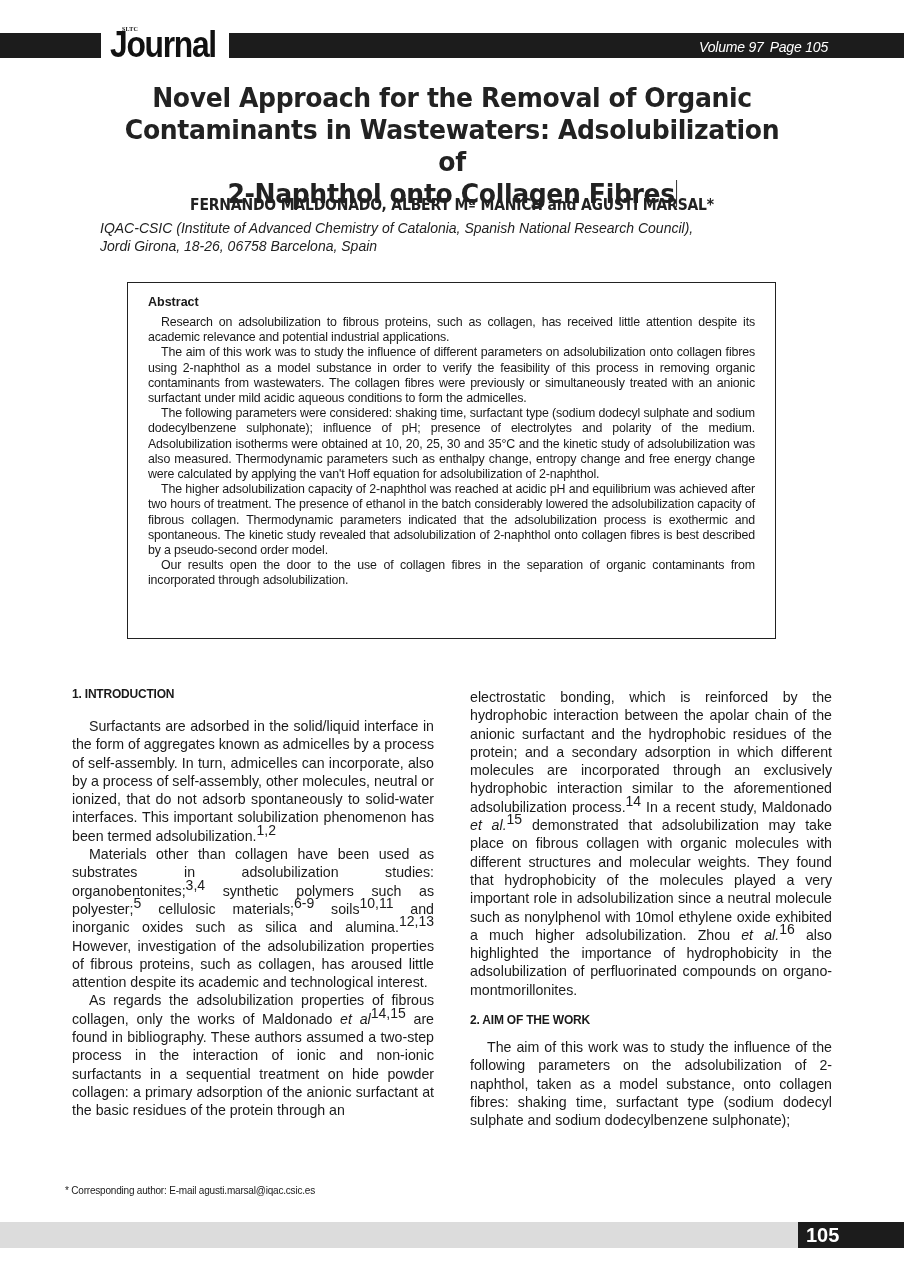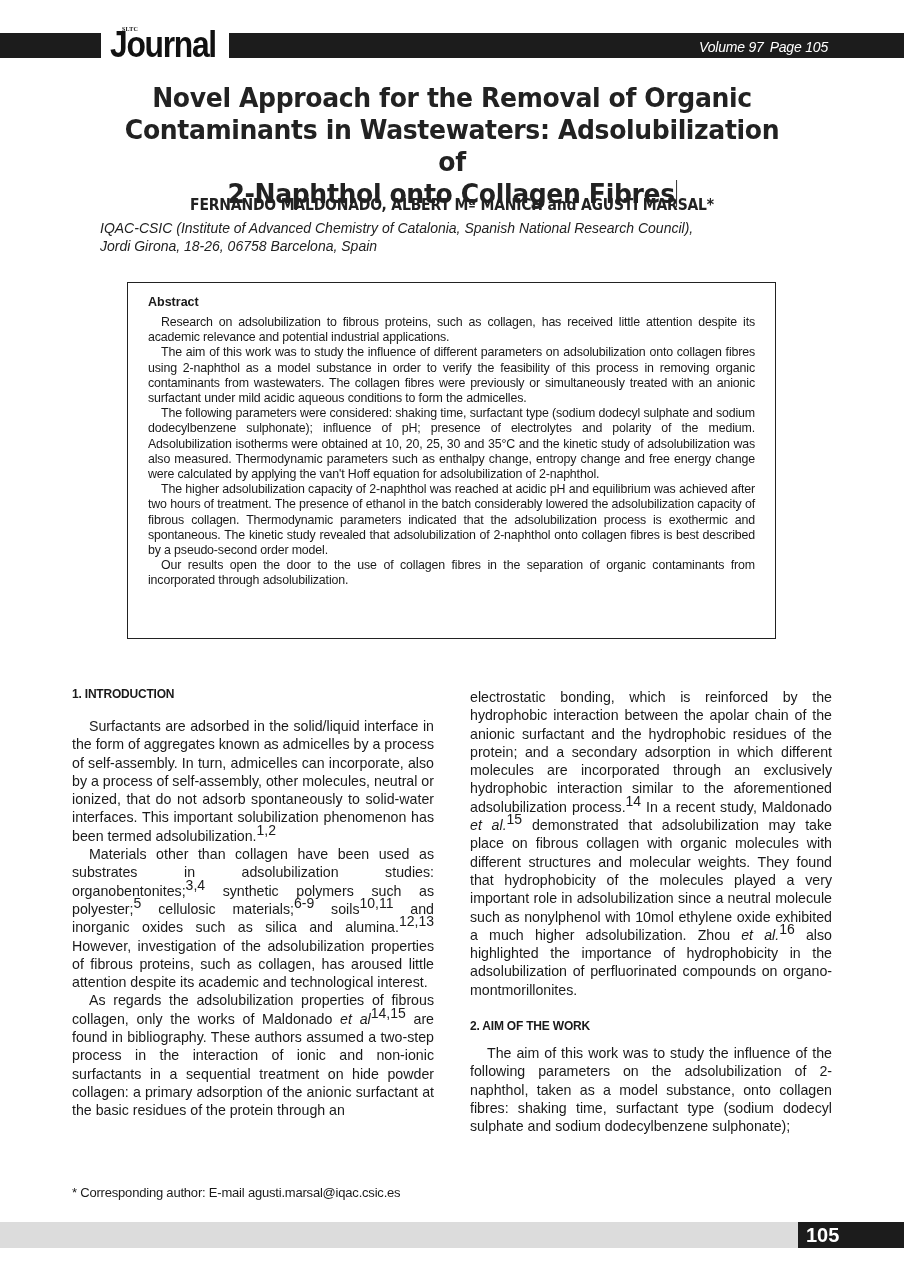--- a/index.html
+++ b/index.html
@@ -26,25 +26,25 @@
     .abstract h3 { font-size: 12.5px; font-weight: bold; margin-bottom: 6px; color: #1a1a1a; }
     .abstract p { font-size: 12.4px; line-height: 15.2px; text-align: justify; text-indent: 13px; color: #1a1a1a; letter-spacing: -0.15px; }
 
     
     .col { position: absolute; top: 684px; width: 362px; font-size: 14.2px; line-height: 18.3px; color: #1a1a1a; }
     .col-left { left: 72px; }
     .col-right { left: 470px; top: 688px; }
     .col p { text-align: justify; text-indent: 17px; }
     .col p.noindent { text-indent: 0; }
     .col h2 { font-size: 12px; font-weight: bold; line-height: 20px; margin-bottom: 13px; letter-spacing: -0.2px; }
-    .col-right h2 { margin-top: 17px; margin-bottom: 8px; }
+    .col-right h2 { margin-top: 11px; margin-bottom: 8px; }
     sup { font-size: 14px; line-height: 0; vertical-align: 6px; }
 
     
-    .footnote { position: absolute; left: 72px; top: 1185px; font-size: 13px; color: #1a1a1a; letter-spacing: -0.2px; }
+    .footnote { position: absolute; left: 65px; top: 1185px; font-size: 10px; color: #1a1a1a; letter-spacing: -0.2px; }
     .footer-bar { position: absolute; left: 0; top: 1222px; width: 798px; height: 26px; background: #dcdcdc; }
     .footer-page { position: absolute; left: 798px; top: 1222px; right: 0; height: 26px; background: #1c1c1c; color: #fff; font-weight: bold; font-size: 20px; line-height: 26px; padding-left: 8px; }
   </style>
 </head>
 <body>
 
 <div class="hdr-bar-left"></div>
 <div class="logo">
   <span class="logo-word">Journal</span>
   <span class="logo-sltc">SLTC</span>

